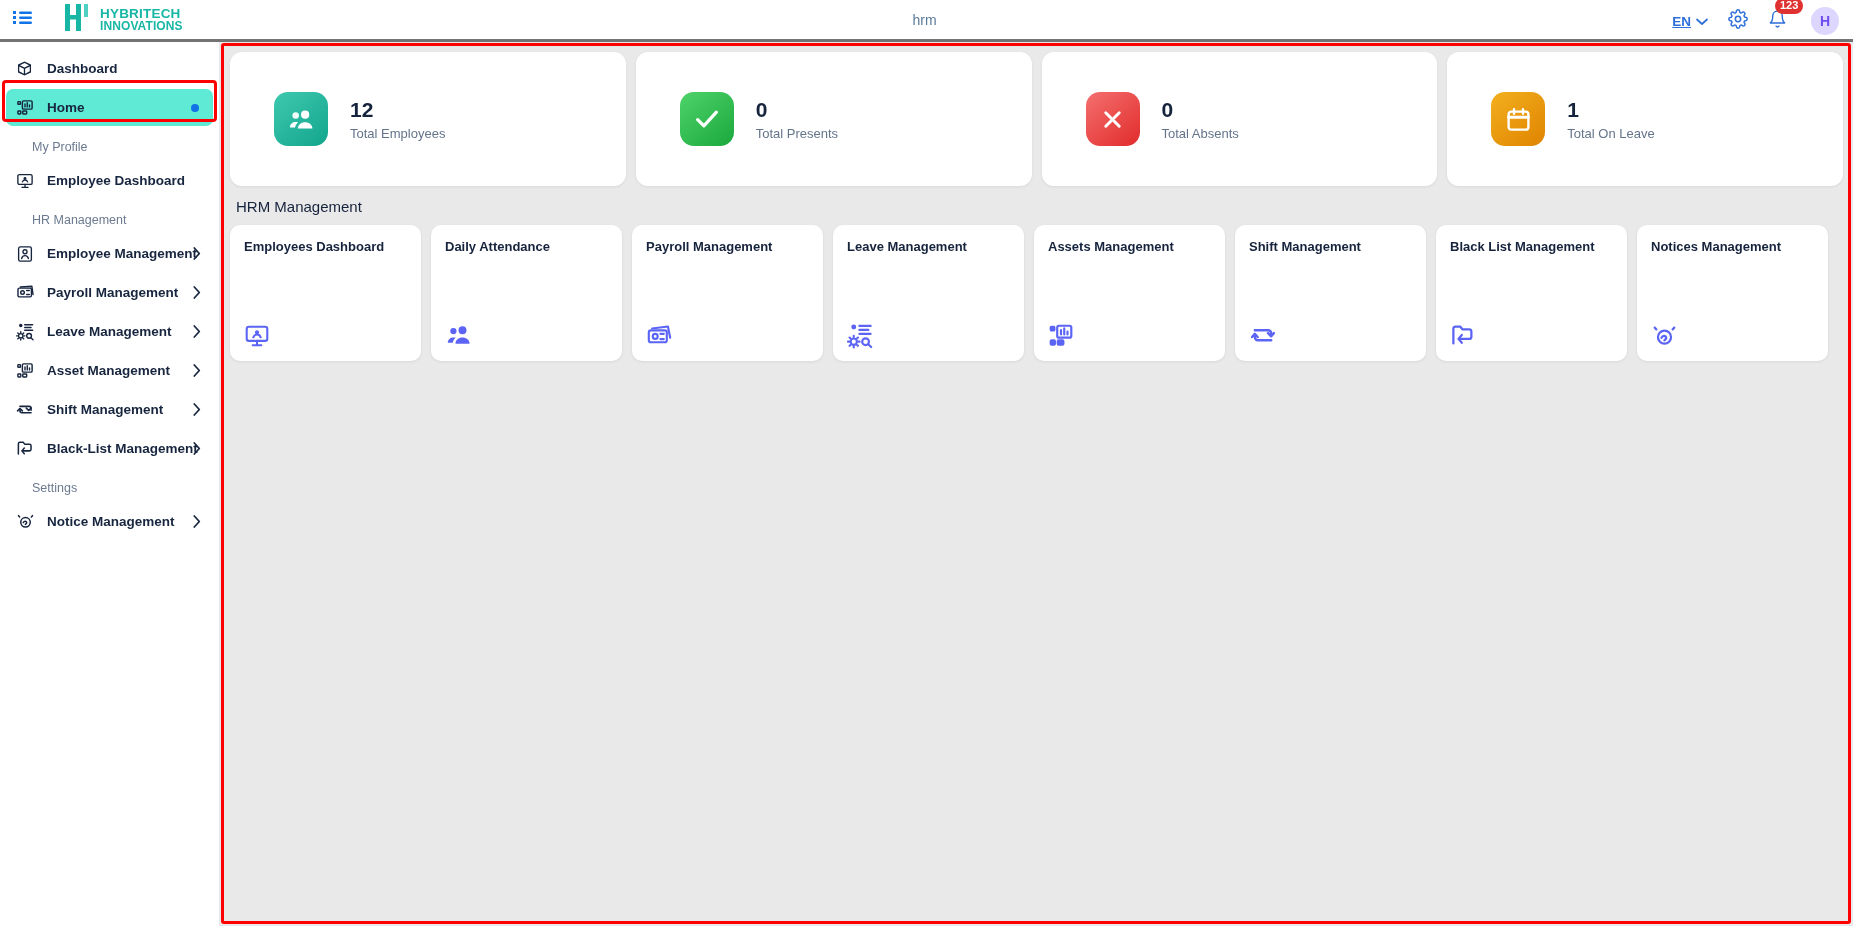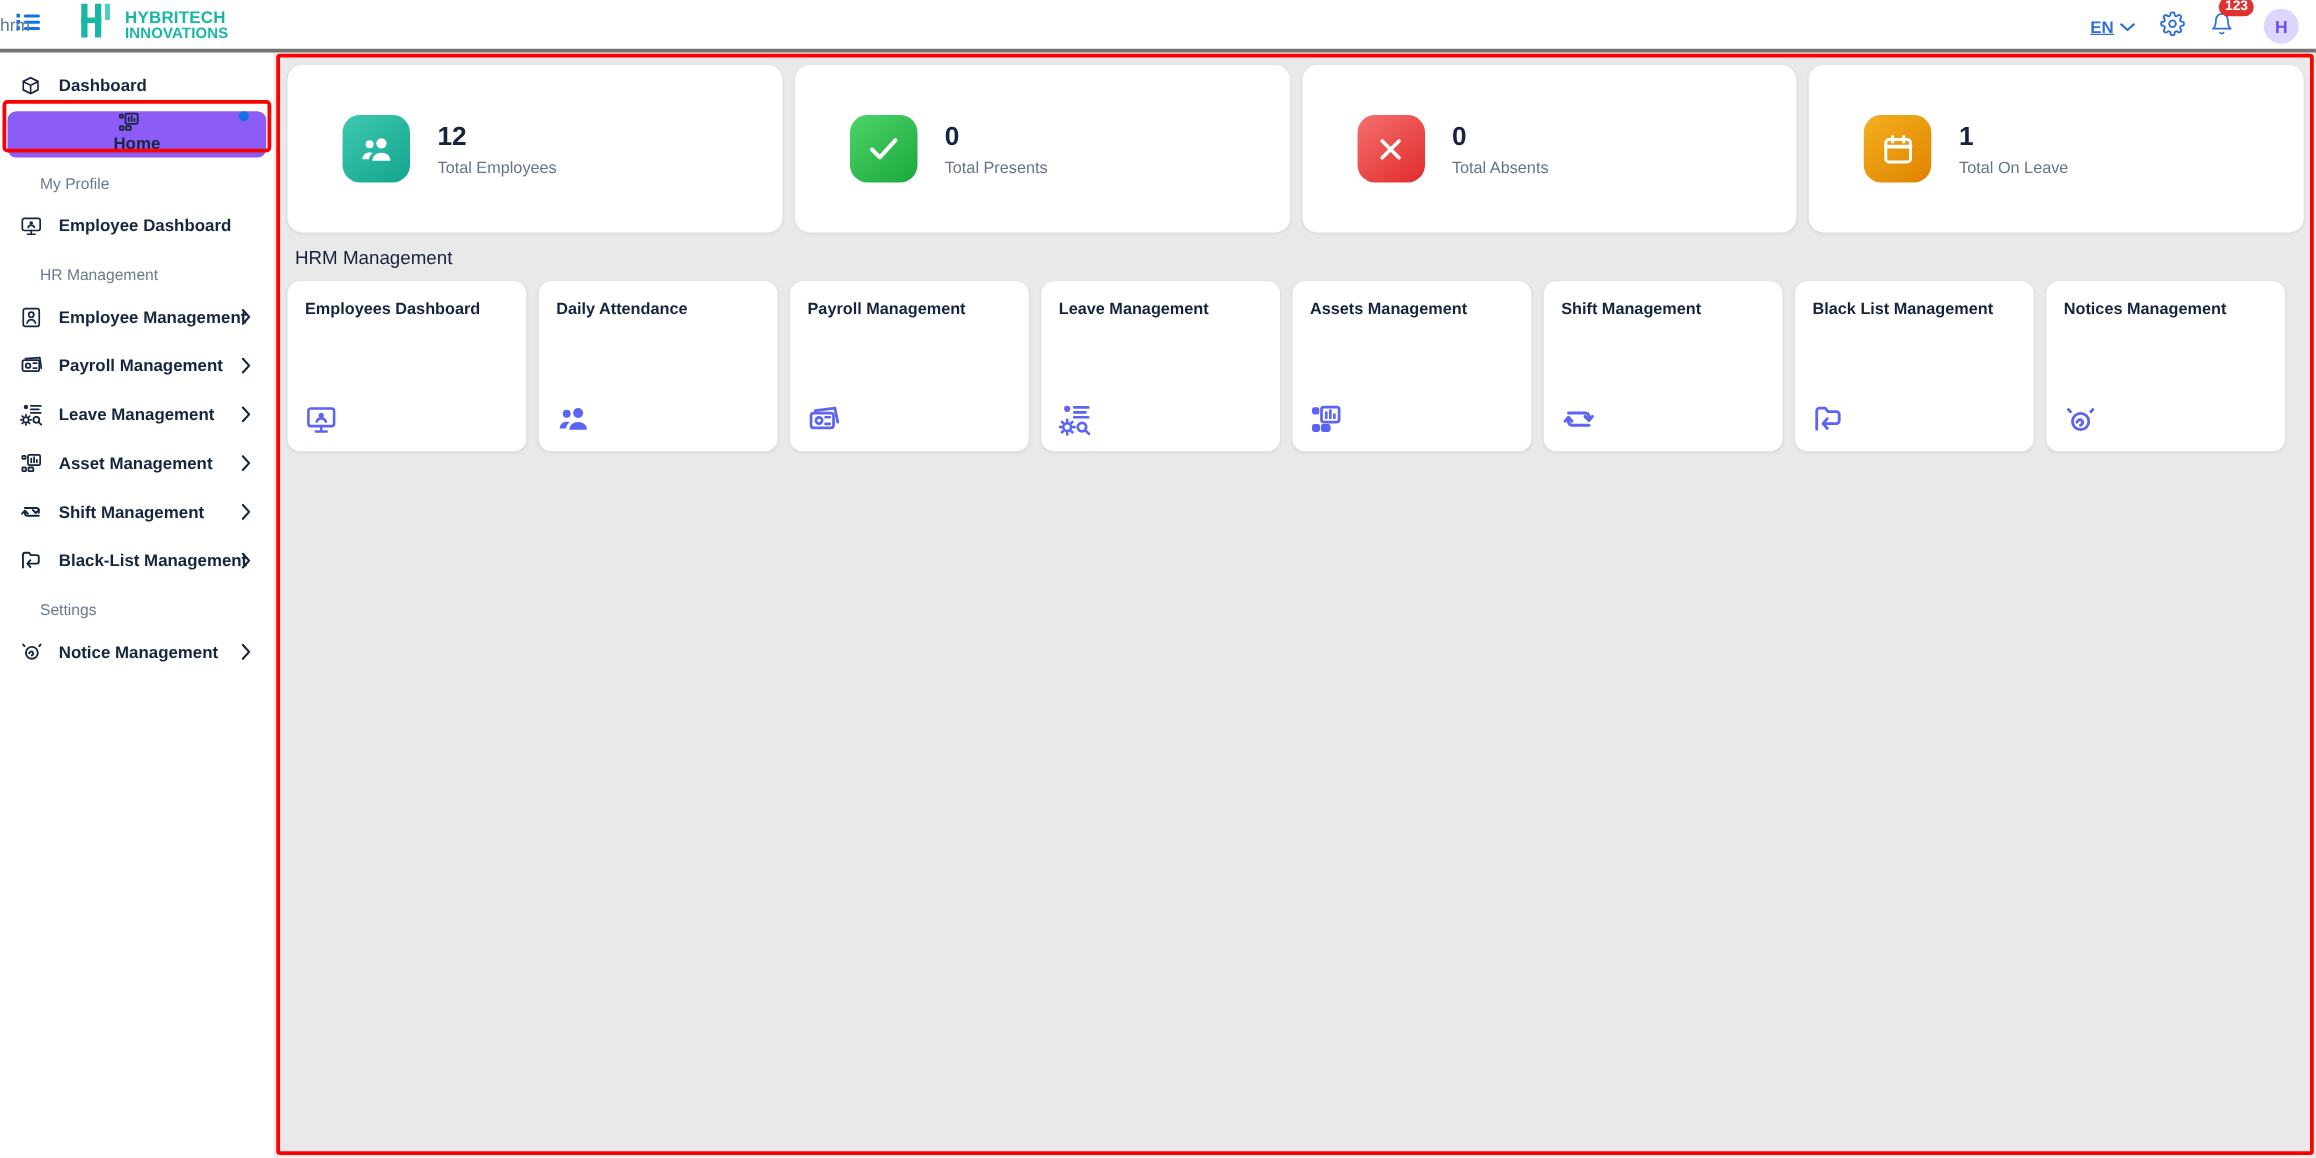--- a/index.html
+++ b/index.html
@@ -34,21 +34,21 @@
   .brand-line1 {
     font-size: 13.5px; font-weight: 700; letter-spacing: .2px;
     color: #18b7a5;
   }
   .brand-line2 {
     font-size: 12px; font-weight: 700; letter-spacing: .1px;
     color: #18b7a5;
   }
   .topbar-title {
     position: absolute; left: 0; right: 4px;
-    text-align: left;
+    text-align: center;
     font-size: 14px; color: #5b7a99; font-weight: 400;
     pointer-events: none;
   }
   .topbar-right {
     position: absolute; right: 14px; top: 0;
     height: 42px; display: flex; align-items: center; gap: 20px;
   }
   .lang-select {
     display: flex; align-items: center; gap: 5px;
     color: #2e6fd9; font-size: 13.5px; font-weight: 600;
@@ -94,21 +94,21 @@
   }
   .nav-item .nav-ico {
     width: 22px; display: flex; align-items: center; justify-content: flex-start;
     margin-right: 9px;
     color: #1b2b47;
   }
   .nav-item .nav-label {
     font-size: 13.5px; font-weight: 700; color: #17253f;
     white-space: nowrap;
   }
-  .nav-item.active { background: #8b5cf6; flex-direction: column; }
+  .nav-item.active { background: #5eead4; }
   .nav-item .chev {
     position: absolute; right: 12px; color: #1b2b47;
     display: flex; align-items: center;
   }
   .nav-item .dot {
     position: absolute; right: 14px;
     width: 8px; height: 8px; border-radius: 50%;
     background: #1273e6;
   }
   .nav-section {

